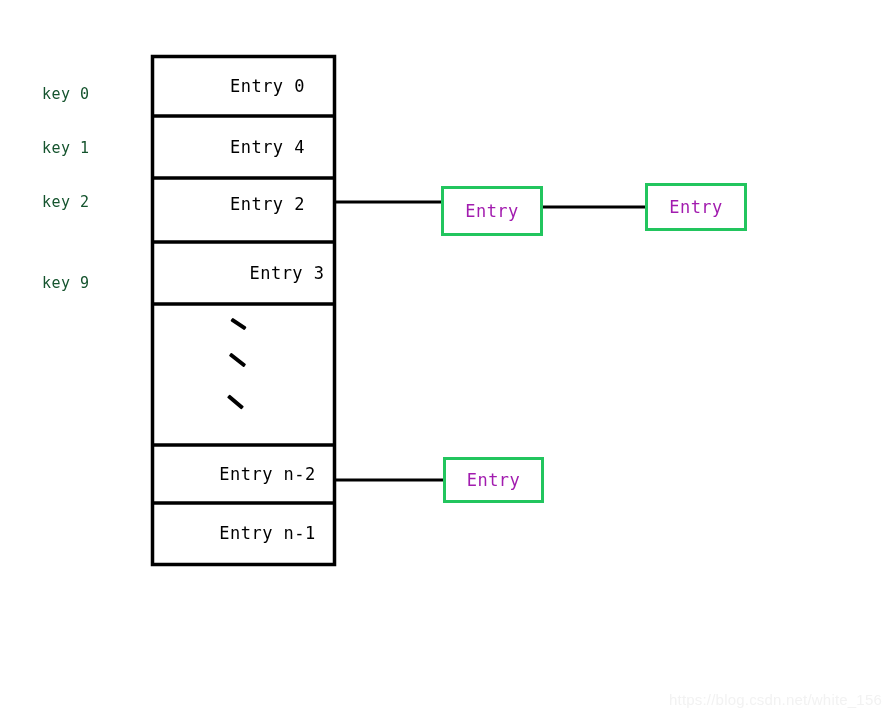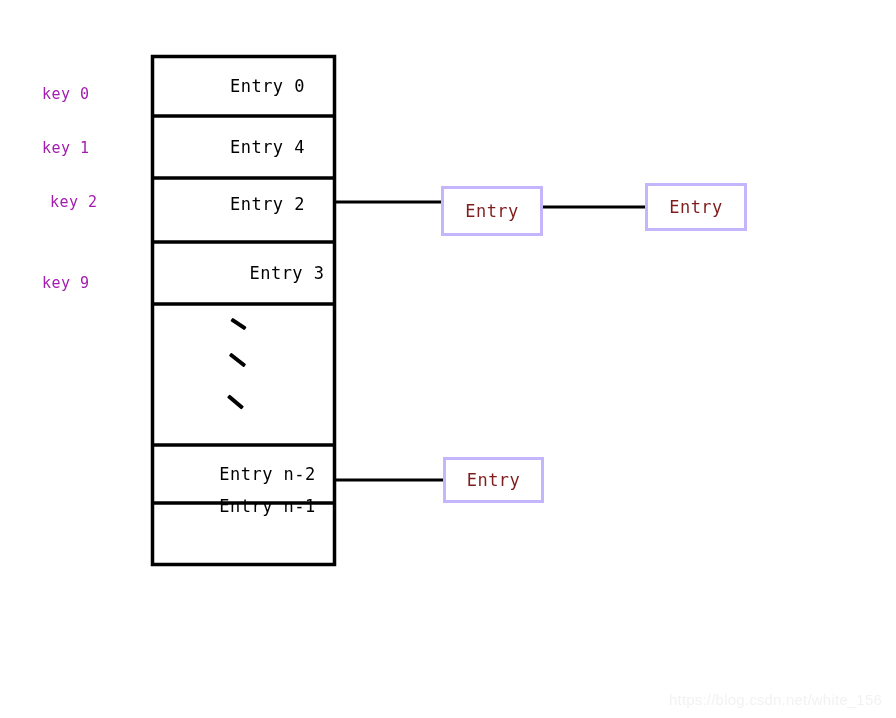--- a/index.html
+++ b/index.html
@@ -20,21 +20,21 @@
     left: 0;
     top: 0;
     width: 896px;
     height: 718px;
   }
 
   .key-label {
     position: absolute;
     font-family: "DejaVu Sans Mono", monospace;
     font-size: 15px;
-    color: #a21caf;
+    color: #14532d;
     white-space: nowrap;
     letter-spacing: 0.5px;
   }
 
   .bucket-cell {
     position: absolute;
     left: 151px;
     width: 185px;
     box-sizing: border-box;
     display: flex;
@@ -44,28 +44,28 @@
     font-size: 17px;
     color: #000000;
     letter-spacing: 0.5px;
     background: transparent;
     margin-left: 24px;
   }
 
   .node-box {
     position: absolute;
     box-sizing: border-box;
-    border: 3px solid #c4b5fd;
+    border: 3px solid #22c55e;
     background: #ffffff;
     display: flex;
     align-items: center;
     justify-content: center;
     font-family: "DejaVu Sans Mono", monospace;
     font-size: 17px;
-    color: #7f1d1d;
+    color: #a21caf;
     letter-spacing: 0.5px;
   }
 
   .ellipsis-dash {
     position: absolute;
     background: #000000;
     border-radius: 1px;
   }
 
   .watermark {
@@ -96,33 +96,33 @@
 
   <line x1="336" y1="202" x2="443" y2="202" stroke="#000000" stroke-width="3"></line>
 
   <line x1="543" y1="207" x2="647" y2="207" stroke="#000000" stroke-width="3"></line>
 
   <line x1="336" y1="480" x2="445" y2="480" stroke="#000000" stroke-width="3"></line>
 </svg>
 
 <div class="key-label" style="left:42px; top:85px;">key 0</div>
 <div class="key-label" style="left:42px; top:139px;">key 1</div>
-<div class="key-label" style="left:42px; top:193px;margin-left:8px;">key 2</div>
+<div class="key-label" style="left:42px; top:193px;">key 2</div>
 <div class="key-label" style="left:42px; top:274px;">key 9</div>
 
 <div class="bucket-cell" style="top:55px; height:61px;">Entry 0</div>
 <div class="bucket-cell" style="top:116px; height:62px;">Entry 4</div>
 <div class="bucket-cell" style="top:178px; height:52px;">Entry 2</div>
 <div class="bucket-cell" style="top:242px; height:62px;padding-left:39px;">Entry 3</div>
 
 <div class="bucket-cell" style="top:304px; height:141px;"></div>
 <div class="ellipsis-dash" style="left:230px; top:322px; width:17px; height:4px; transform:rotate(34deg);"></div>
 <div class="ellipsis-dash" style="left:228px; top:358px; width:19px; height:4px; transform:rotate(38deg);"></div>
 <div class="ellipsis-dash" style="left:226px; top:400px; width:19px; height:4px; transform:rotate(40deg);"></div>
 
 <div class="bucket-cell" style="top:445px; height:58px;">Entry n-2</div>
-<div class="bucket-cell" style="top:476px; height:60px;">Entry n-1</div>
+<div class="bucket-cell" style="top:503px; height:60px;">Entry n-1</div>
 
 <div class="node-box" style="left:441px; top:186px; width:102px; height:50px;">Entry</div>
 <div class="node-box" style="left:645px; top:183px; width:102px; height:48px;">Entry</div>
 <div class="node-box" style="left:443px; top:457px; width:101px; height:46px;">Entry</div>
 
 <div class="watermark">https://blog.csdn.net/white_156</div>
 
 </body></html>

